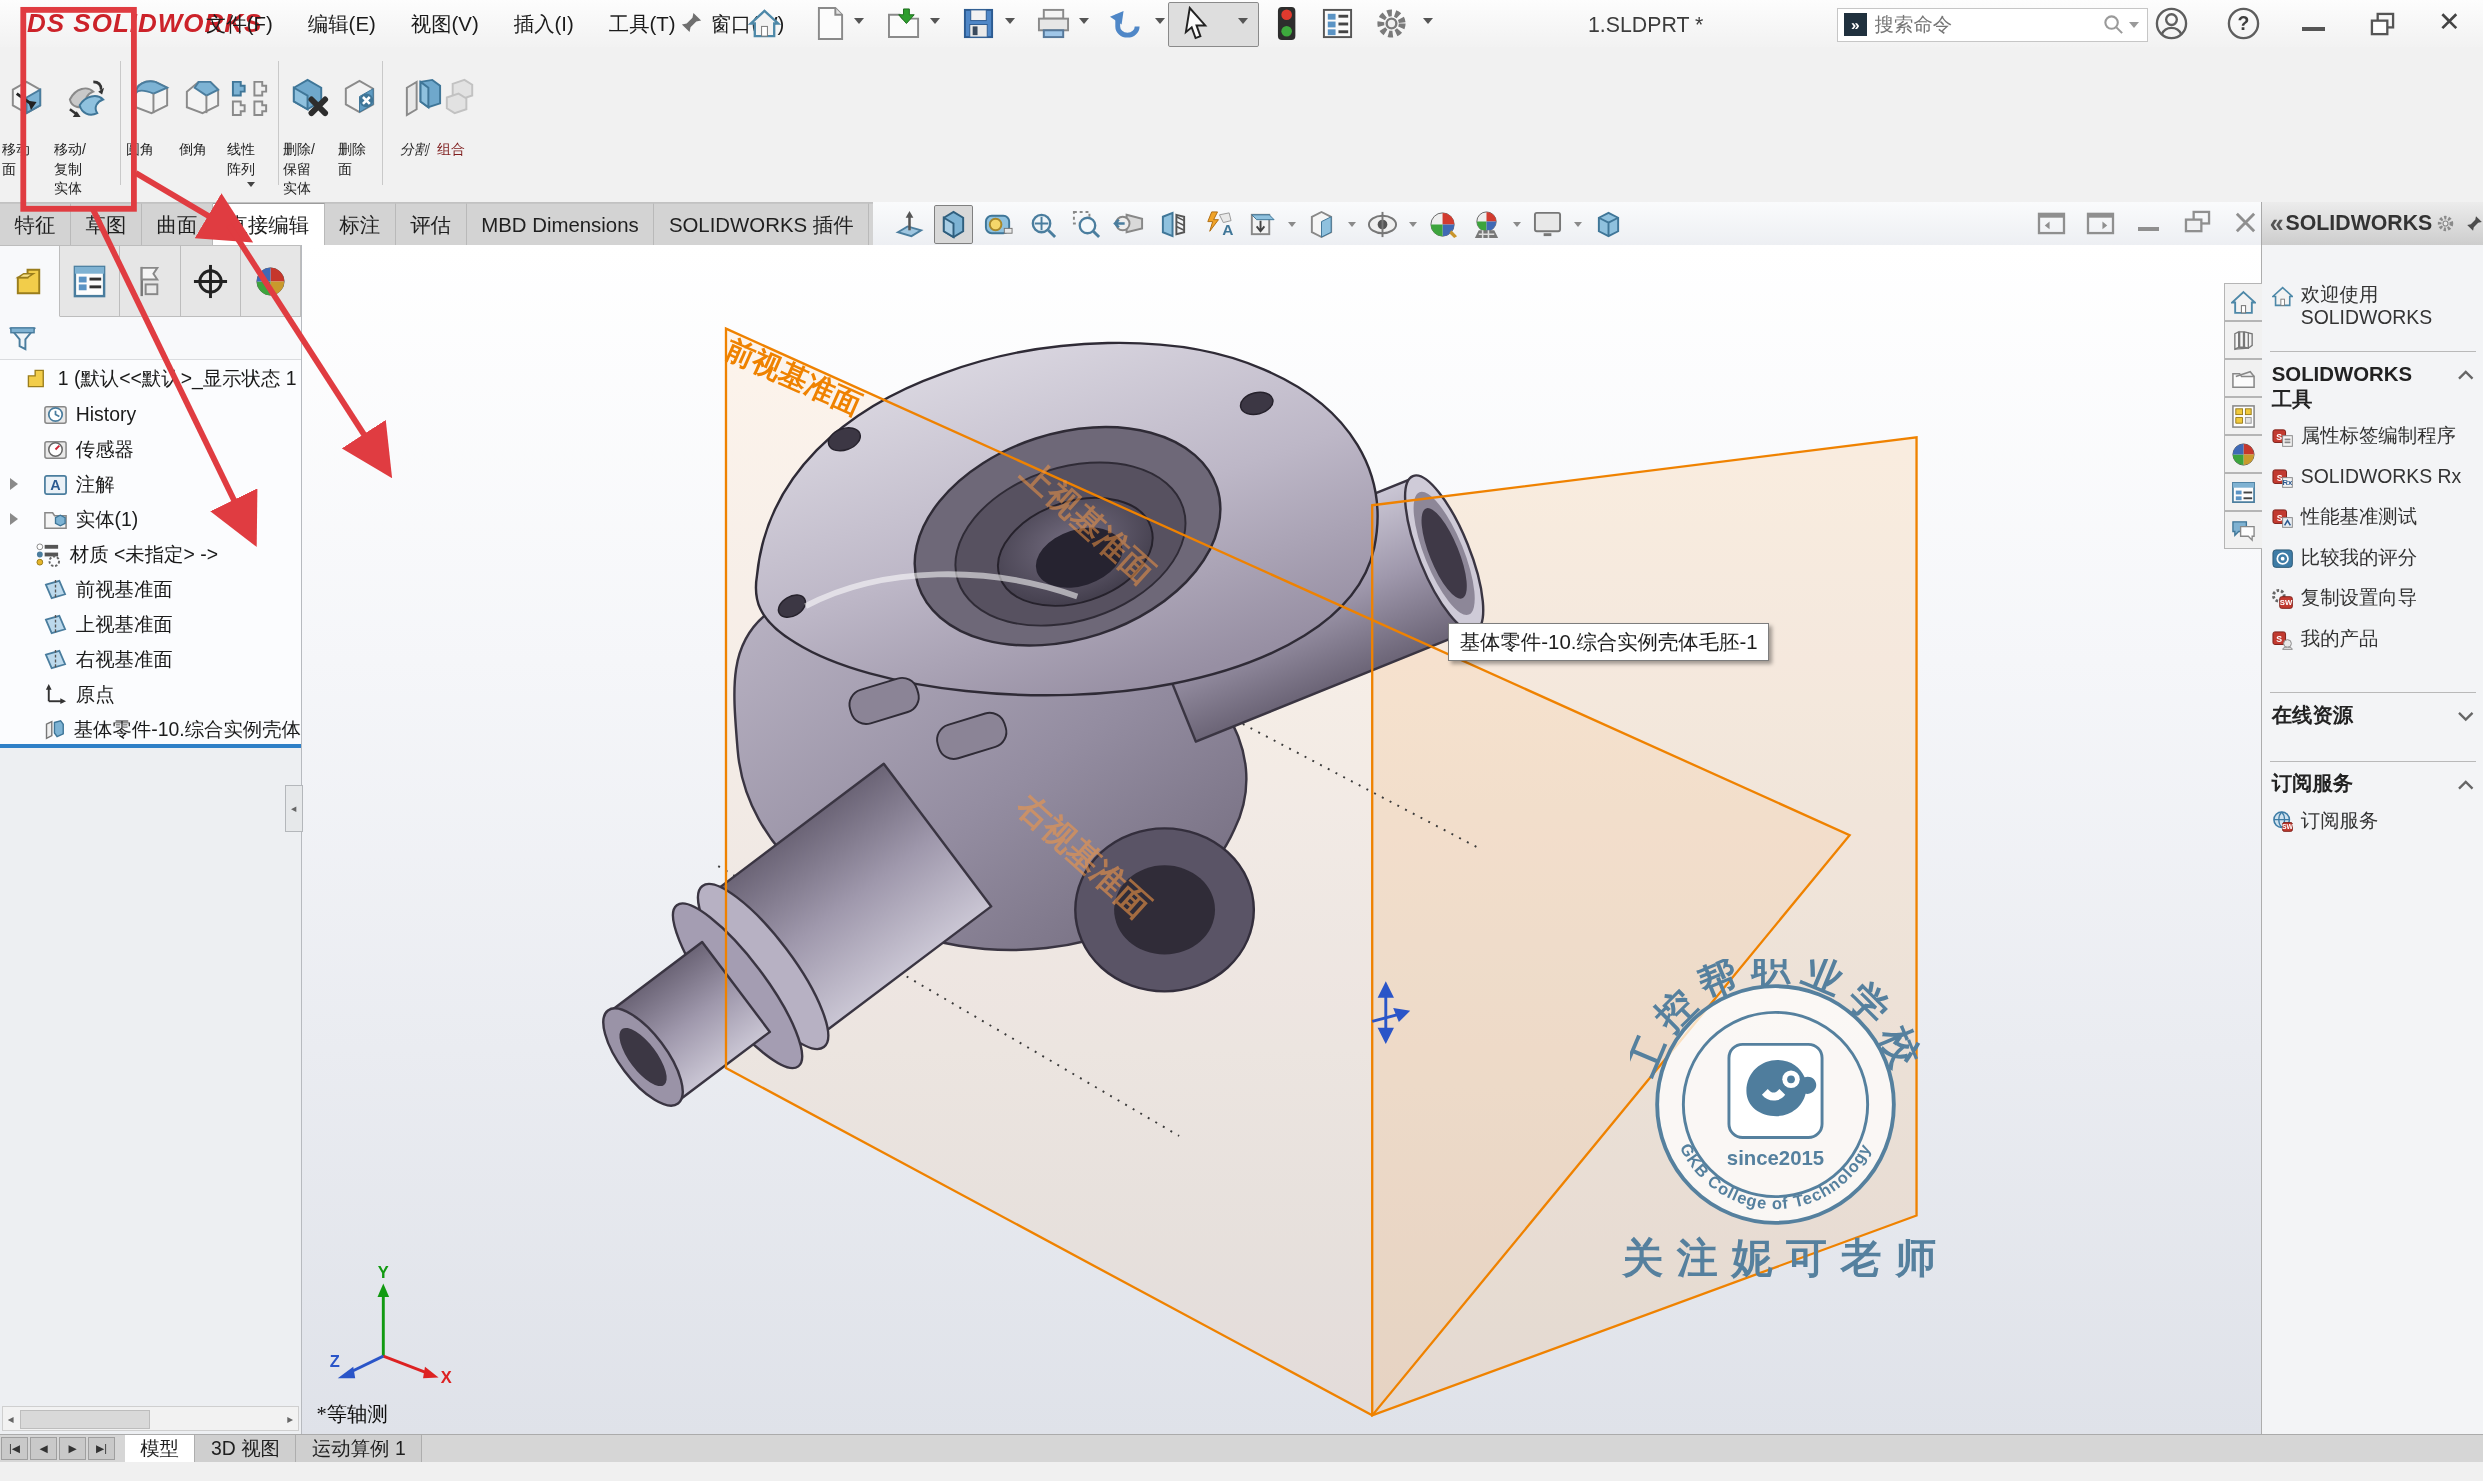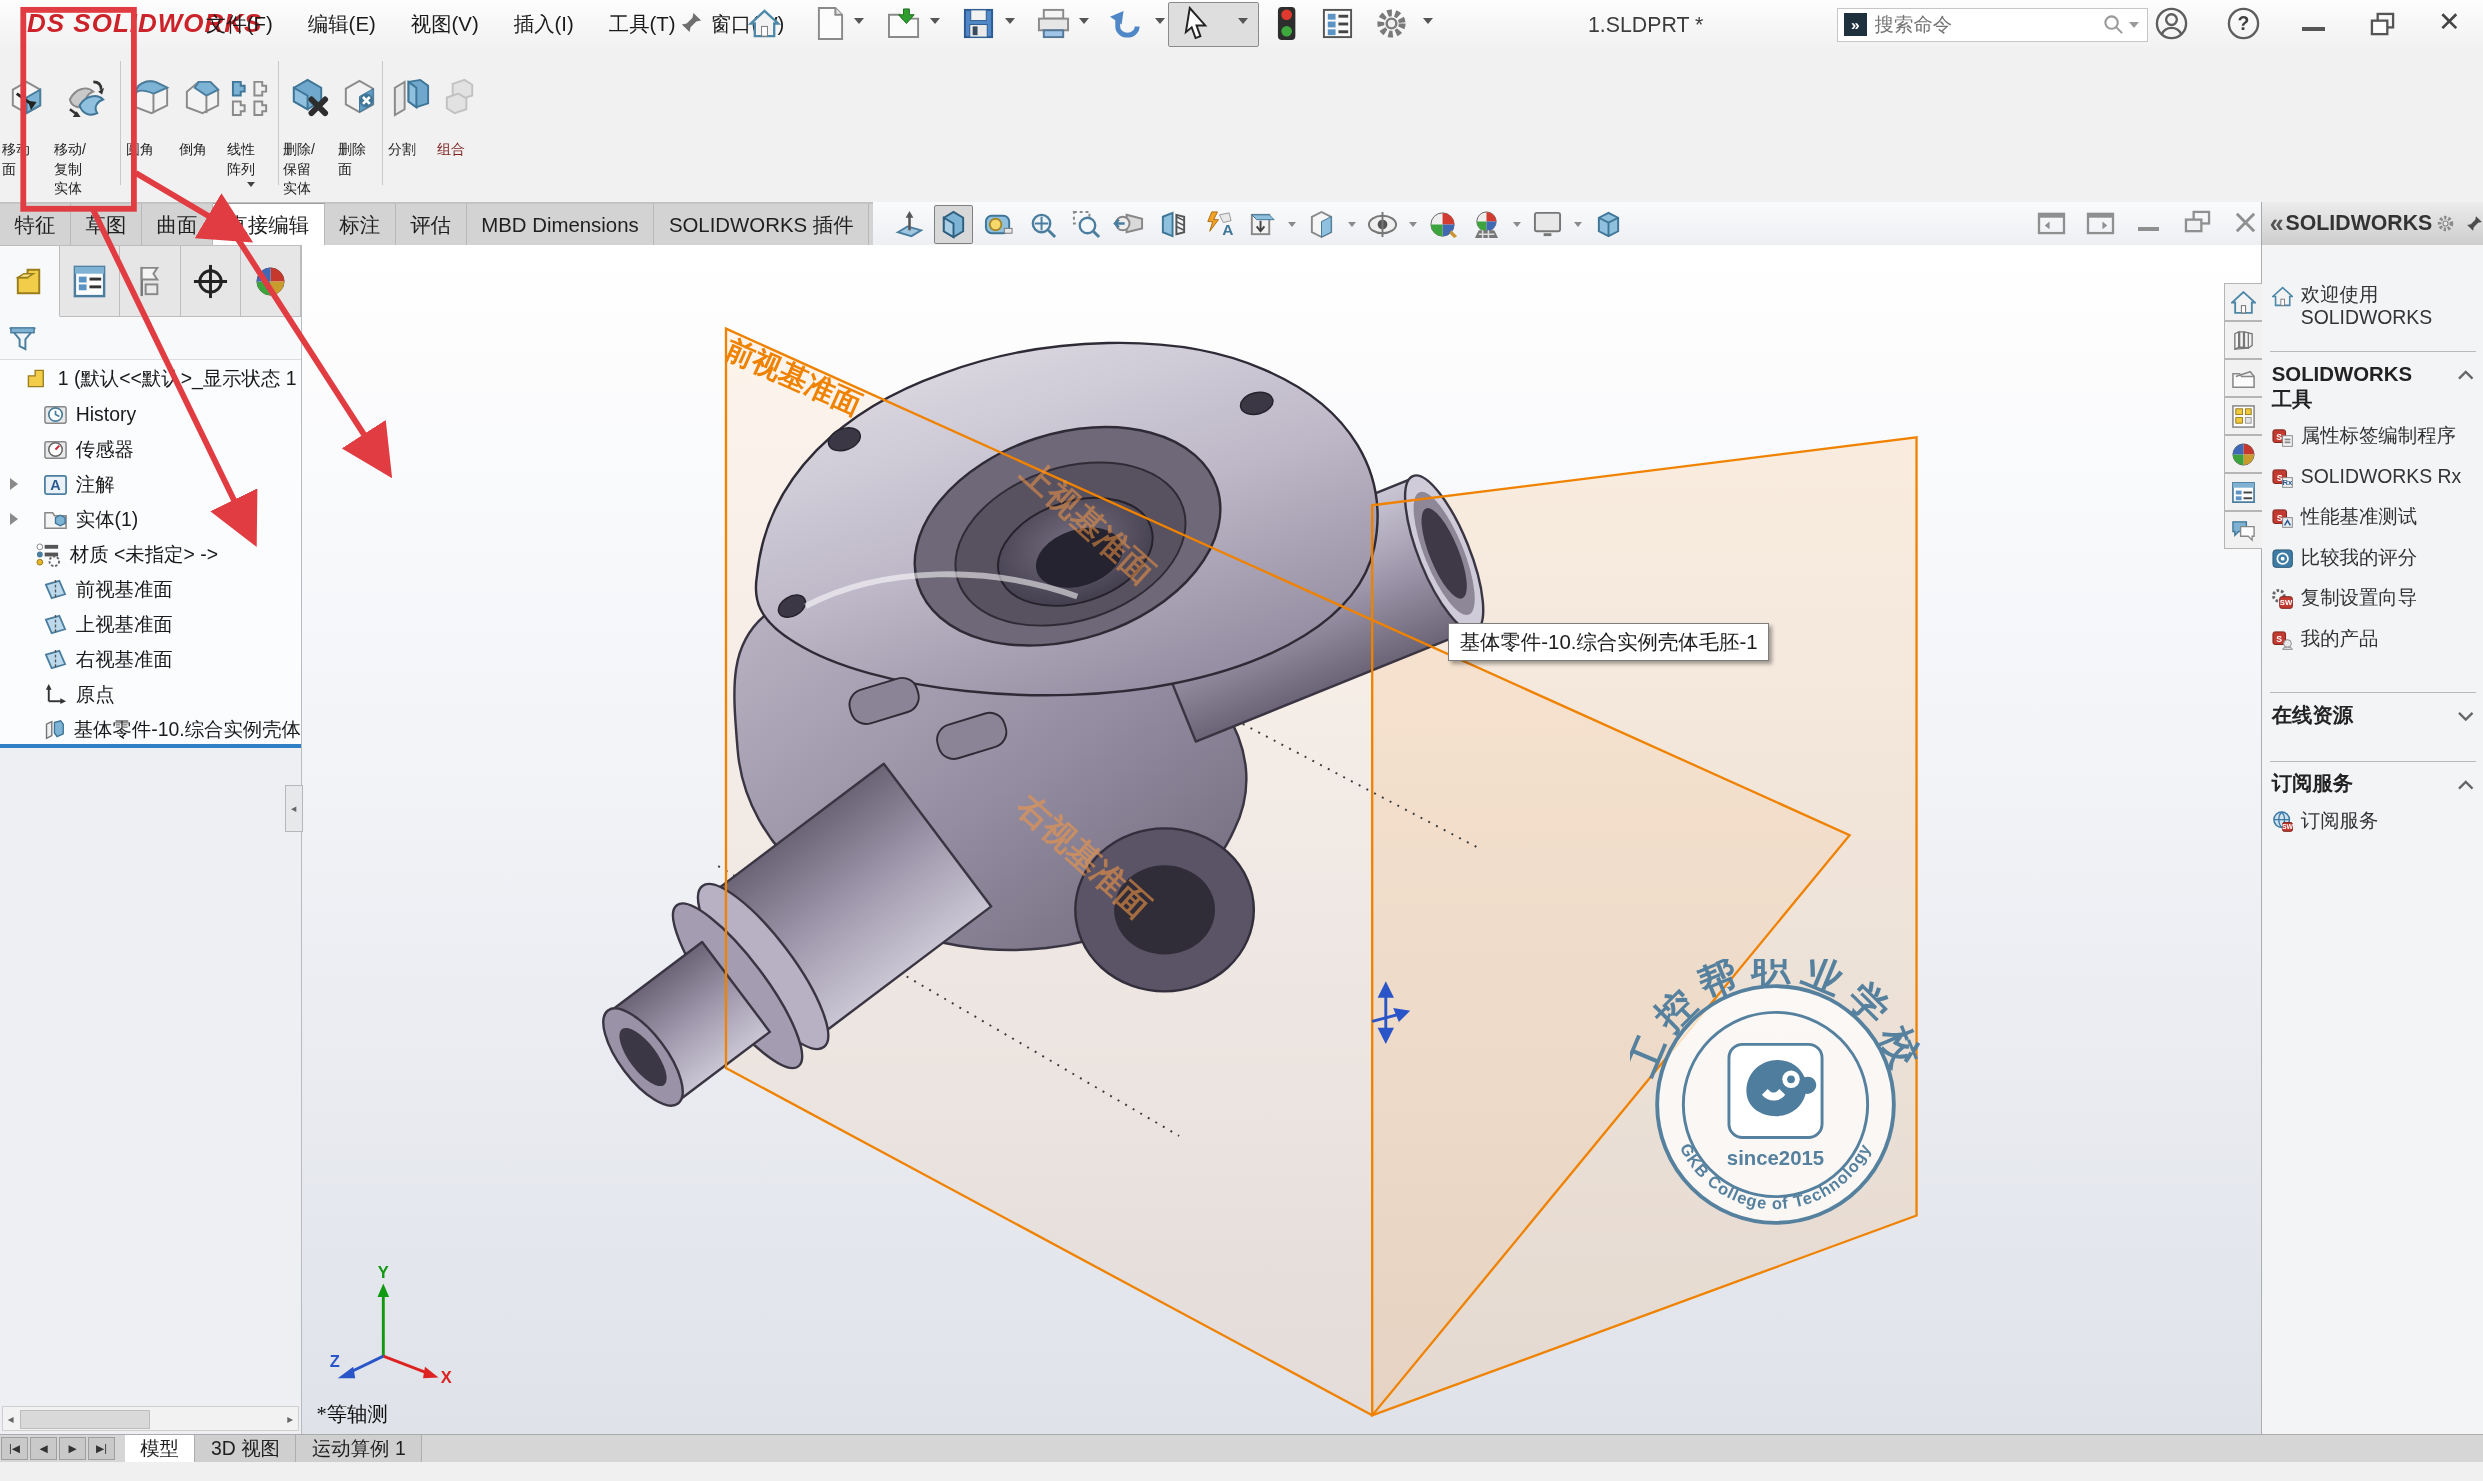--- a/index.html
+++ b/index.html
@@ -280,21 +280,21 @@
       <svg class="ric" width="43" height="43" viewBox="0 0 44 44">
           <path d="M8 13 L22 5 L36 13 L36 29 L22 37 L8 29 Z" fill="#f2f2f2" stroke="#8b8b8b" stroke-width="2"></path>
           <path d="M22 21 L36 13 L36 29 L22 37 Z" fill="#5e9bc2" stroke="#3f7698"></path>
           <circle cx="29" cy="25" r="7" fill="#3f7698"></circle>
           <path d="M25.5 21.5 L32.5 28.5 M32.5 21.5 L25.5 28.5" stroke="#fff" stroke-width="2.6"></path>
         </svg>
       <span>删除
 面</span>
     </div>
     <div class="abs rsep" style="left:382px;"></div>
-    <div class="abs rbtn" style="left:388px;width:45px;">
+    <div class="abs rbtn" style="left:400px;width:45px;font-style:italic;">
       <svg class="ric" width="43" height="43" viewBox="0 0 44 44">
           <path d="M6 12 L16 6 L16 34 L6 40 Z" fill="#e8e8e8" stroke="#8a8a8a" stroke-width="2"></path>
           <path d="M20 6 L32 4 L40 10 L40 28 L28 32 L20 26 Z" fill="#6fa8cc" stroke="#3f7698" stroke-width="2"></path>
           <path d="M20 6 L28 12 L28 32 L20 26 Z" fill="#8fc1de" stroke="#3f7698" stroke-width="2"></path>
         </svg>
       <span>分割</span>
     </div>
     <div class="abs rbtn disabled" style="left:437px;width:47px;">
       <svg class="ric" width="43" height="43" viewBox="0 0 44 44">
           <path d="M14 8 L26 4 L34 9 L34 20 L22 24 L14 19 Z" fill="#ececec" stroke="#bcbcbc" stroke-width="2"></path>
@@ -562,20 +562,21 @@
       </defs>
       <text font-size="40" font-weight="bold" fill="#55809e" letter-spacing="10"><textPath href="#arcTop" startOffset="50%" text-anchor="middle">工控帮职业学校</textPath></text>
       <text font-size="17" font-weight="bold" fill="#55809e" letter-spacing="1"><textPath href="#arcBot" startOffset="50%" text-anchor="middle">GKB College of Technology</textPath></text>
       <rect x="102" y="88" width="96" height="96" rx="14" fill="#ffffff" stroke="#55809e" stroke-width="3"></rect>
       <path d="M120 136 C120 116 136 104 152 104 C166 104 176 112 180 122 C186 120 192 124 192 130 C192 136 186 140 181 139 C178 152 166 162 151 162 C134 162 120 152 120 136 Z" fill="#4f7d9d"></path>
       <circle cx="166" cy="124" r="9" fill="#ffffff"></circle>
         <circle cx="166" cy="124" r="4" fill="#4f7d9d"></circle>
       <path d="M136 140 C142 148 154 148 160 140 L154 134 C150 139 146 139 142 134 Z" fill="#ffffff"></path>
       <text x="150" y="212" text-anchor="middle" font-size="21" font-weight="bold" fill="#55809e">since2015</text>
     </svg>
+    <div class="wm-caption1">关注妮可老师</div>
 
     <svg class="abs" style="left:29px;top:1019px;" width="126" height="126" viewBox="0 0 130 130">
       <line x1="55" y1="95" x2="55" y2="30" stroke="#119a11" stroke-width="3"></line>
       <path d="M55,20 L49,34 L61,34 Z" fill="#119a11"></path>
       <text x="55" y="14" text-anchor="middle" font-size="17" fill="#119a11" font-weight="bold">Y</text>
       <line x1="55" y1="95" x2="102" y2="113" stroke="#d22" stroke-width="3"></line>
       <path d="M112,117 L98,106 L96,118 Z" fill="#d22"></path>
       <text x="120" y="123" text-anchor="middle" font-size="17" fill="#d22" font-weight="bold">X</text>
       <line x1="55" y1="95" x2="18" y2="113" stroke="#2a55c8" stroke-width="3"></line>
       <path d="M8,118 L24,106 L26,118 Z" fill="#2a55c8"></path>

